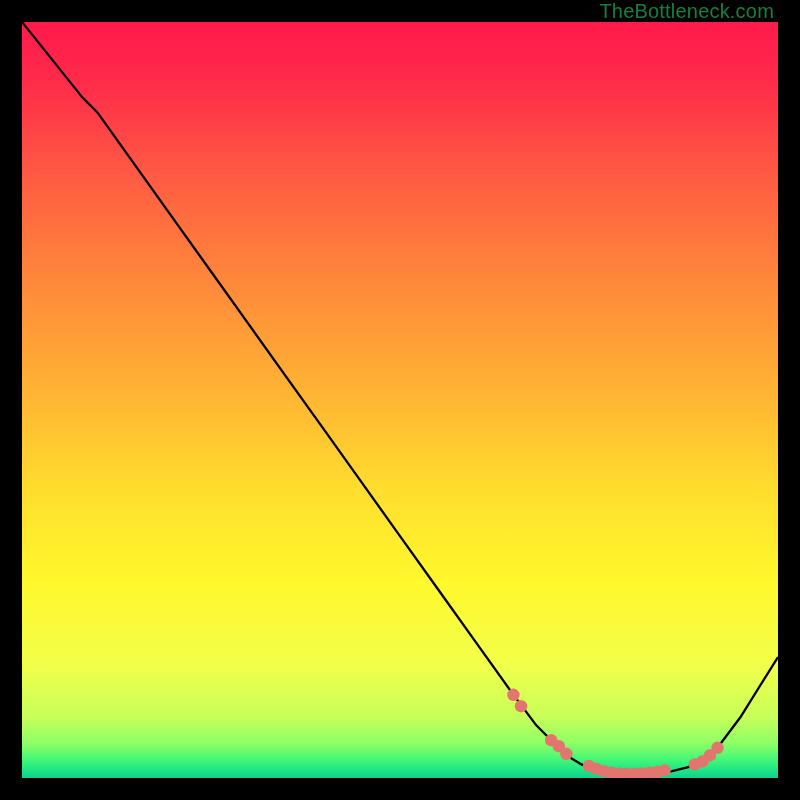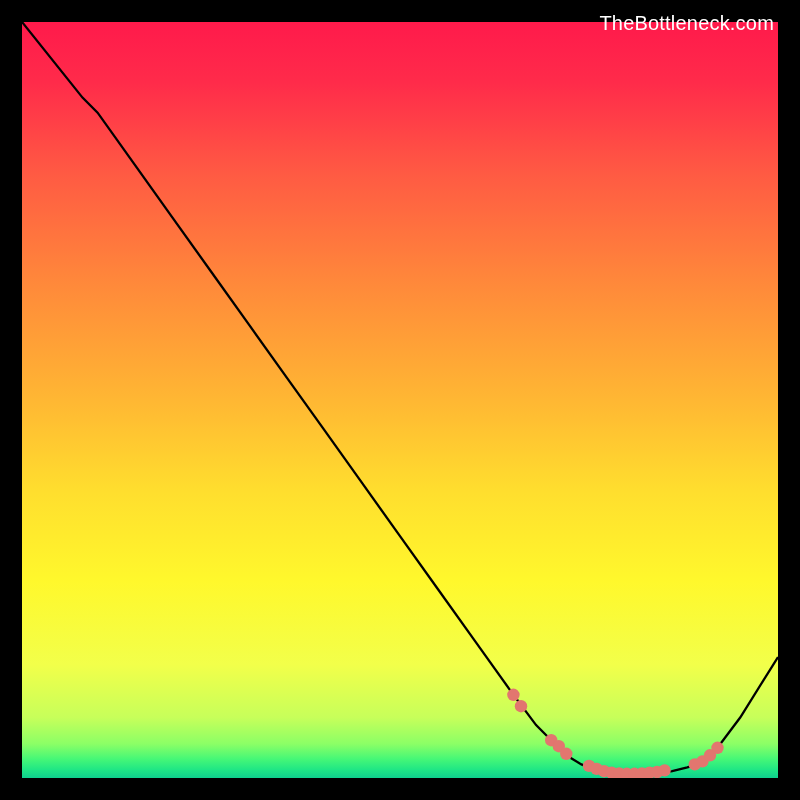--- a/index.html
+++ b/index.html
@@ -21,23 +21,23 @@
   }
   .plot {
     position: absolute;
     left: 0;
     top: 0;
     width: 756px;
     height: 756px;
   }
   .watermark {
     position: absolute;
-    top: 12px;
+    top: 0;
     right: 26px;
-    color: #ffffff;
+    color: #15803d;
     font-size: 20px;
     font-weight: 500;
     letter-spacing: 0.2px;
   }
 </style>
 </head>
 <body>
 
 <div class="frame">
   <svg class="plot" viewBox="0 0 756 756">

